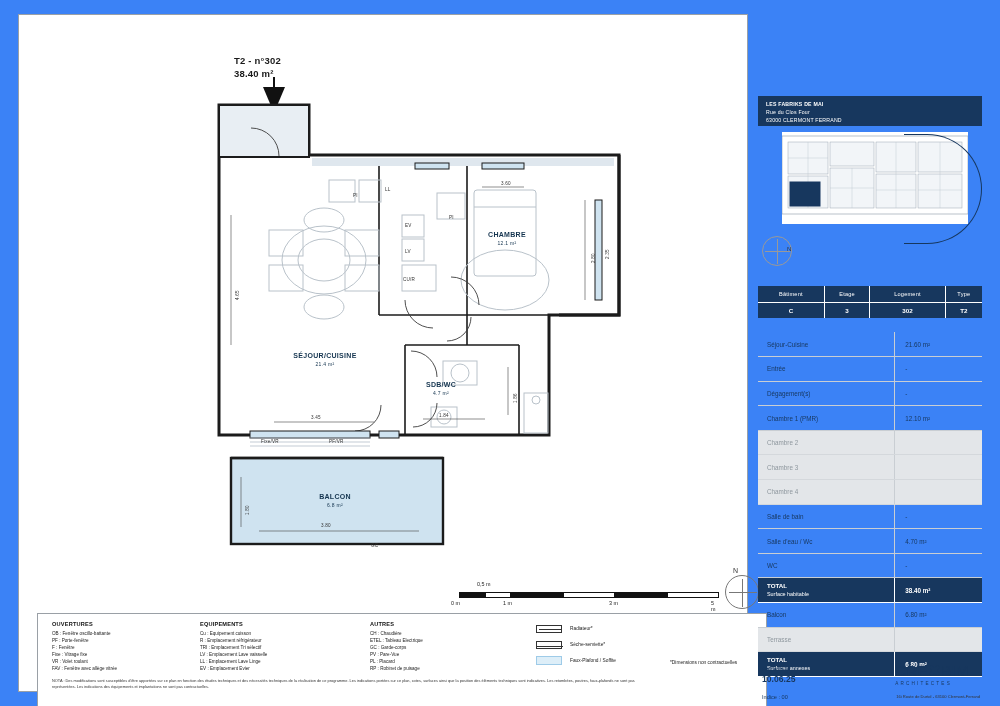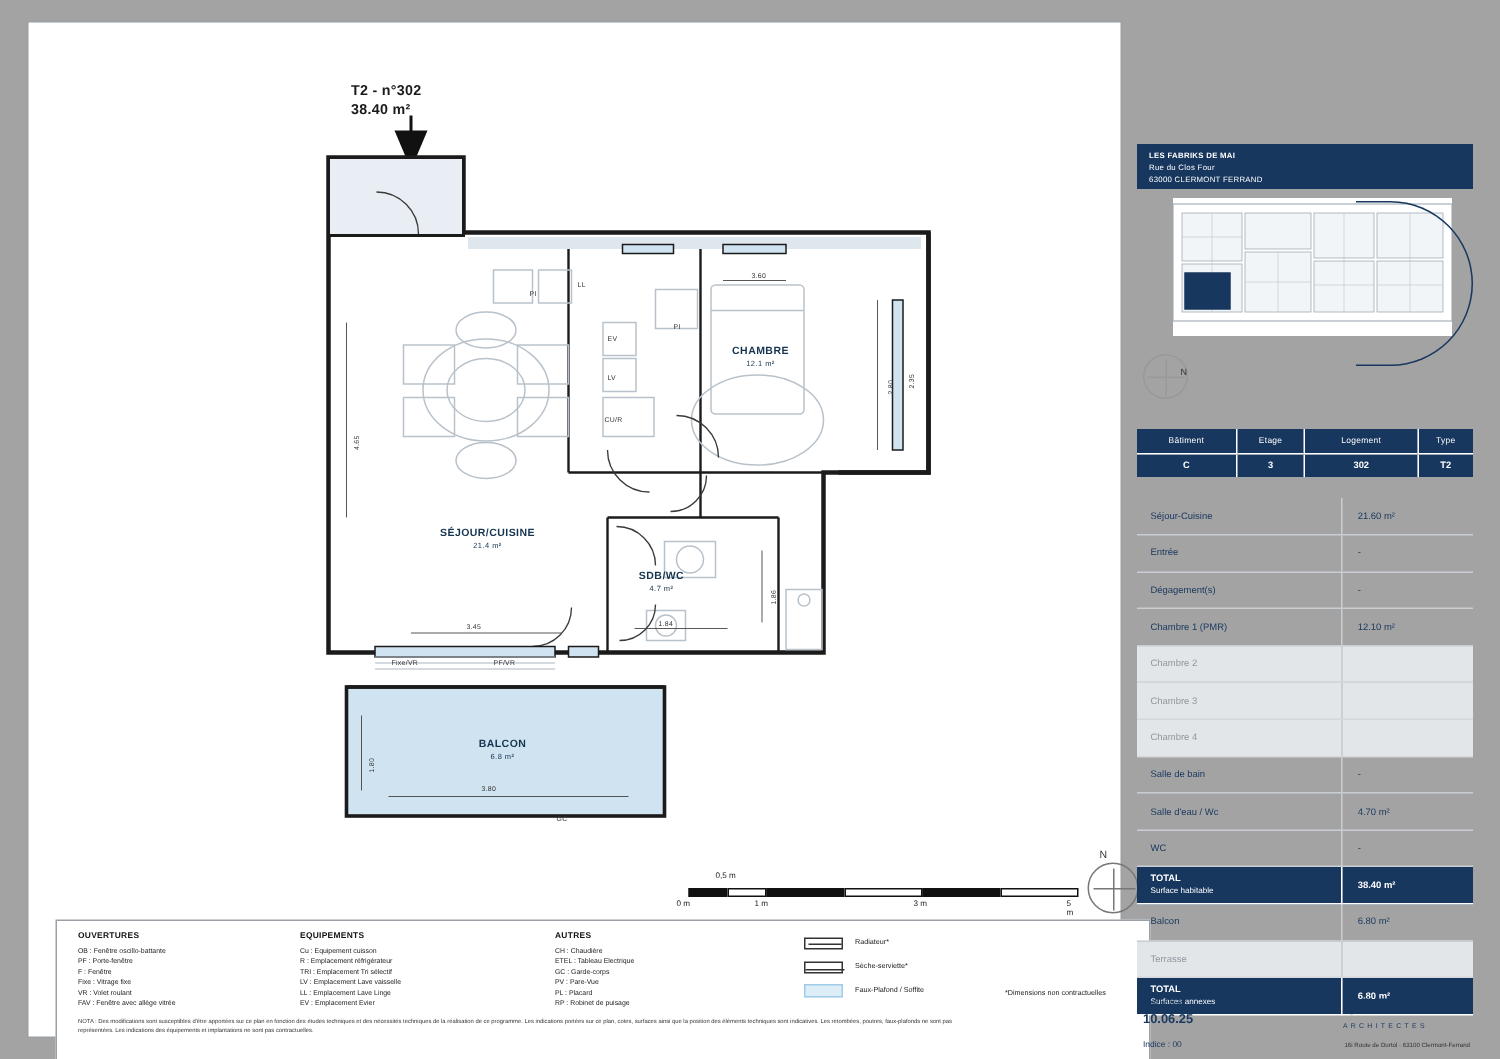--- a/index.html
+++ b/index.html
@@ -5,21 +5,21 @@
   * { box-sizing: border-box; }
   html, body {
     margin: 0; padding: 0;
     width: 1000px; height: 706px;
     background: #ffffff;
     font-family: "Liberation Sans", sans-serif;
   }
   #sheet {
     position: relative;
     width: 1000px; height: 706px;
-    background: #a3a3a3;
+    background: #3b82f6;
     overflow: hidden;
     text-decoration: underline;
   }
 
   
   .plan-frame {
     position: absolute;
     left: 18px; top: 14px;
     width: 730px; height: 678px;
     border: 1px solid #9aa0a6;

